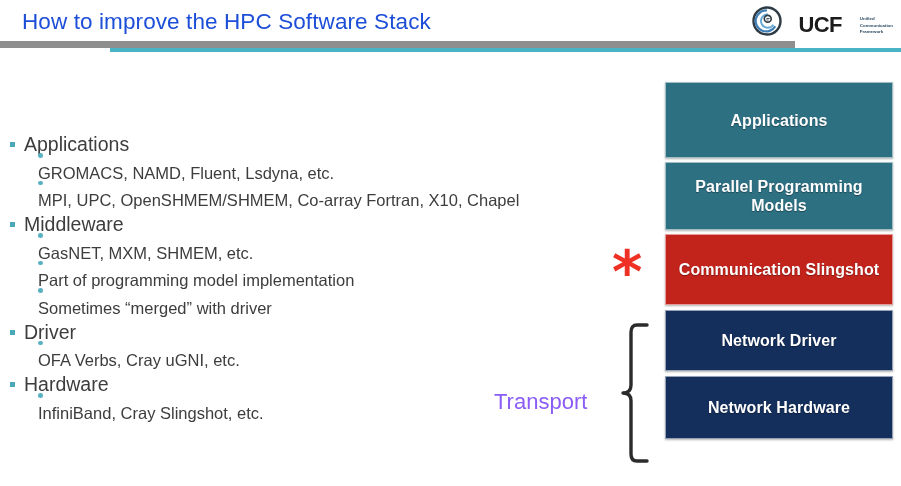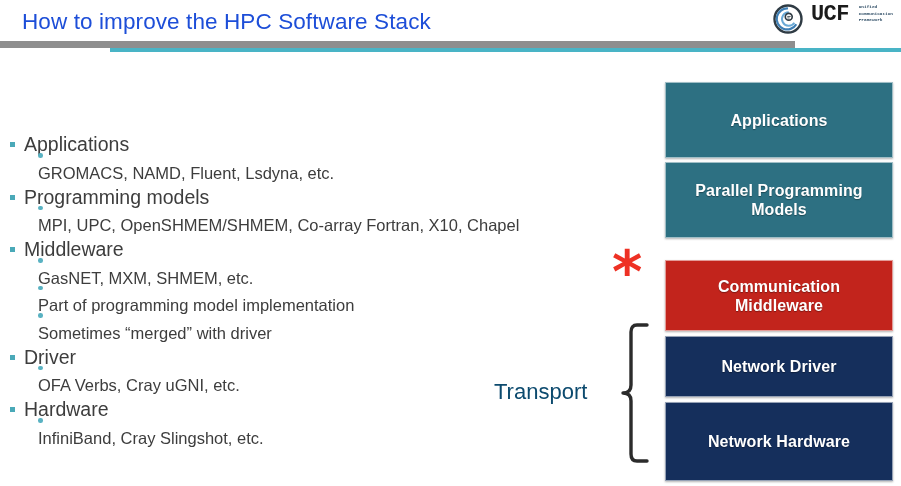--- a/index.html
+++ b/index.html
@@ -45,23 +45,22 @@
     background: #49b4c6;
   }
 
   
   #ucf-logo {
     position: absolute;
     right: 8px;
     top: 4px;
     height: 32px;
     display: flex;
-    align-items: flex-start;
-    gap: 8px;
-    font-family: Liberation Mono, monospace;
+    align-items: flex-end;
+    gap: 16px;
   }
   #ucf-logo .mark { width: 30px; height: 30px; display:block; }
   #ucf-logo .wordmark {
     font-size: 22px;
     font-weight: bold;
     color: #1b1b1b;
     letter-spacing: -0.6px;
     line-height: 1;
   }
   #ucf-logo .tagline {
@@ -136,44 +135,44 @@
     font-weight: bold;
     font-size: 16px;
     line-height: 19px;
     letter-spacing: 0.1px;
     border: 1px solid rgba(255,255,255,0.55);
     box-shadow: 0 1px 2px rgba(0,0,0,0.30);
     text-shadow: 0 1px 1px rgba(0,0,0,0.35);
     padding: 0 8px;
   }
   #box-applications { height: 76px; background: #2d7082; margin-bottom: 4px; }
-  #box-ppm          { height: 76px; background: #2d7082; margin-bottom: 22px; }
+  #box-ppm          { height: 68px; background: #2d7082; margin-bottom: 4px; }
   #box-middleware   { height: 71px; background: #c2241c; margin-bottom: 5px; }
   #box-driver       { height: 61px; background: #152f5c; margin-bottom: 5px; }
-  #box-hardware     { height: 79px; background: #152f5c; }
+  #box-hardware     { height: 63px; background: #152f5c; }
 
   
   #asterisk {
     position: absolute;
     left: 612px;
     top: 243px;
     font-size: 58px;
     line-height: 58px;
     color: #ee3124;
     font-weight: bold;
     font-family: "DejaVu Sans", sans-serif;
   }
 
   
   #transport-label {
     position: absolute;
     left: 494px;
-    top: 379px;
+    top: 389px;
     font-size: 22px;
-    color: #0c4a6e;
+    color: #8b5cf6;
     white-space: nowrap;
   }
   #transport-brace {
     position: absolute;
     left: 620px;
     top: 322px;
     width: 30px;
     height: 142px;
   }
 </style>
@@ -208,24 +207,20 @@
   <div class="bullet-row lvl1">
     <span class="marker-square"></span>
     <span class="text">Applications</span>
   </div>
 
   <div class="bullet-row lvl2">
     <span class="marker-dot"></span>
     <span class="text">GROMACS, NAMD, Fluent, Lsdyna, etc.</span>
   </div>
 
-  <div class="bullet-row lvl1">
-    <span class="marker-square"></span>
-    <span class="text">Programming models</span>
-  </div>
 
   <div class="bullet-row lvl2">
     <span class="marker-dot"></span>
     <span class="text">MPI, UPC, OpenSHMEM/SHMEM, Co-array Fortran, X10, Chapel</span>
   </div>
 
   <div class="bullet-row lvl1">
     <span class="marker-square"></span>
     <span class="text">Middleware</span>
   </div>
@@ -268,21 +263,21 @@
 </div>
 
 <div id="stack">
   <div id="box-applications" class="stack-box">
     <span>Applications</span>
   </div>
   <div id="box-ppm" class="stack-box">
     <span>Parallel Programming Models</span>
   </div>
   <div id="box-middleware" class="stack-box">
-    <span>Communication Middleware</span>
+    <span>Communication Slingshot</span>
   </div>
   <div id="box-driver" class="stack-box">
     <span>Network Driver</span>
   </div>
   <div id="box-hardware" class="stack-box">
     <span>Network Hardware</span>
   </div>
 </div>
 
 <div id="asterisk">*</div>

